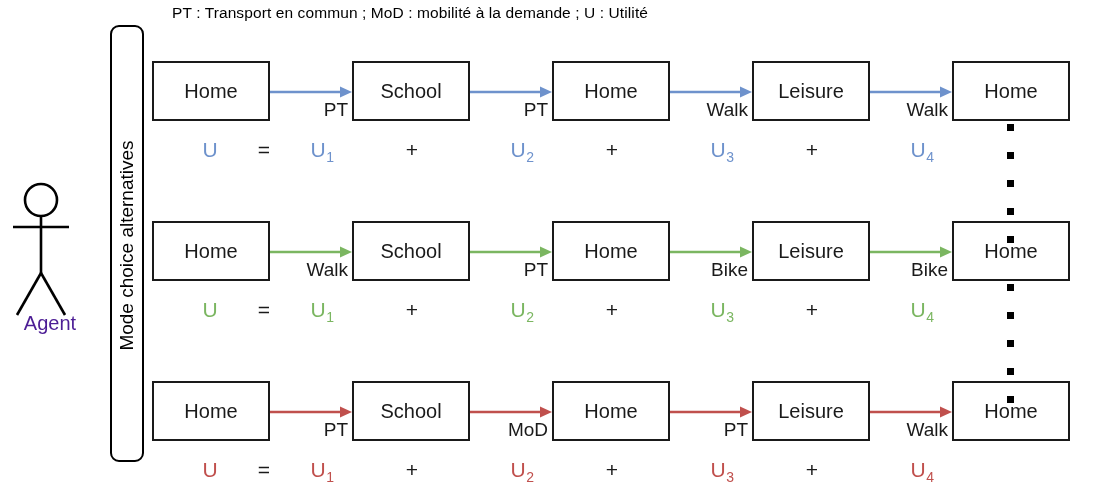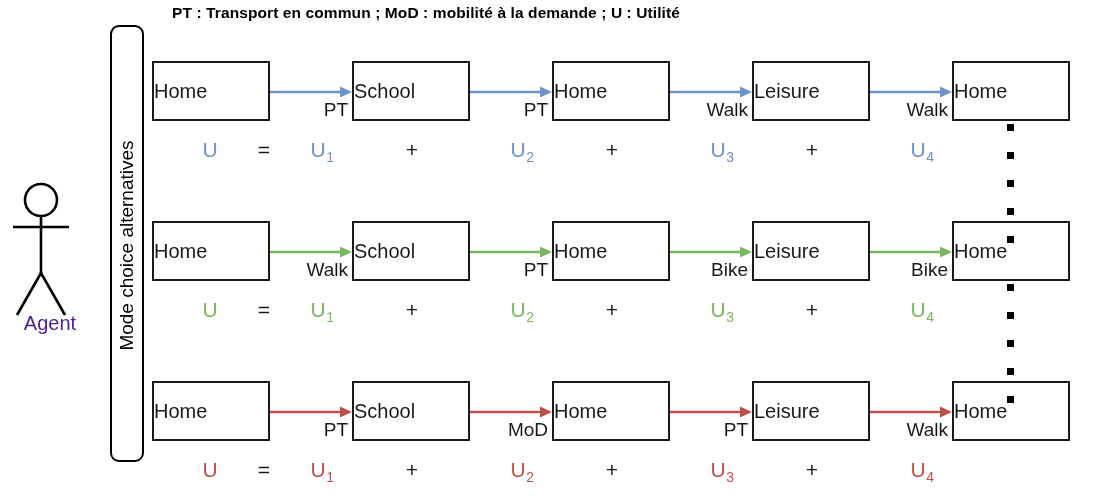--- a/index.html
+++ b/index.html
@@ -15,21 +15,21 @@
     font-family: "Liberation Sans", sans-serif;
     overflow: hidden;
   }
 
   
   .legend {
     position: absolute;
     left: 172px;
     top: 4px;
     font-size: 15.5px;
-    font-weight: bold;
+    font-weight: normal;
     color: #000000;
     white-space: nowrap;
     letter-spacing: 0.1px;
   }
 
   
   .agent-figure {
     position: absolute;
     left: 8px;
     top: 175px;
@@ -81,20 +81,21 @@
     height: 120px;
   }
   .node-box {
     position: absolute;
     width: 118px;
     height: 60px;
     border: 2px solid #1a1a1a;
     background: #ffffff;
     box-sizing: border-box;
     line-height: 56px;
+    text-align: center;
     font-size: 20px;
     color: #1a1a1a;
   }
 
   
   .link-svg {
     position: absolute;
     top: 24px;
     height: 14px;
     overflow: visible;

